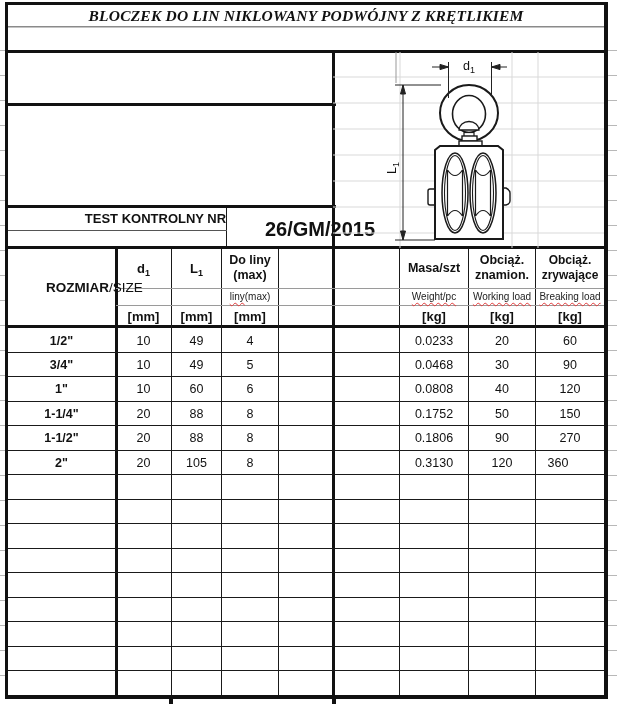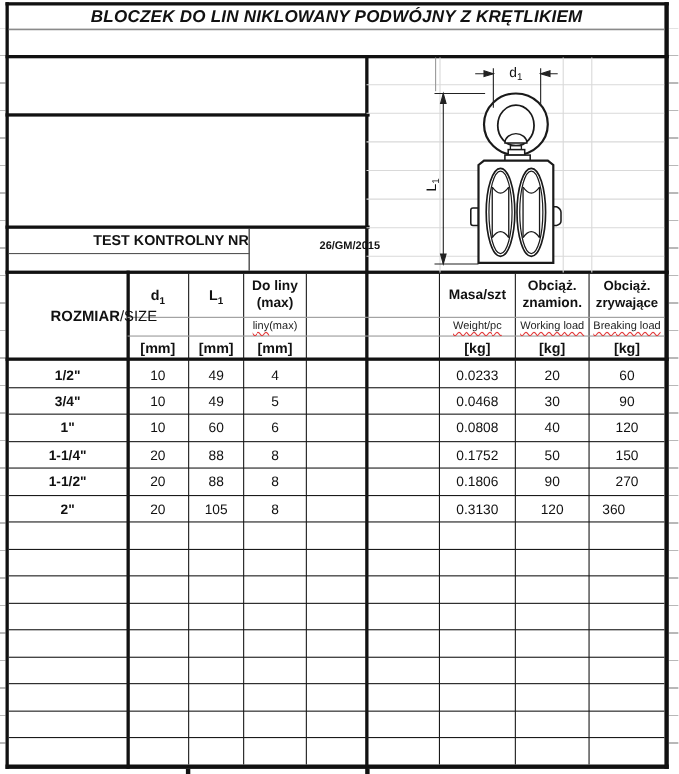--- a/index.html
+++ b/index.html
@@ -68,27 +68,27 @@
       <rect x="8" y="670" width="596" height="1"></rect>
     </g>
     <g fill="#9a9a9a">
       <rect x="116" y="288" width="488" height="1"></rect>
       <rect x="116" y="305" width="488" height="1"></rect>
     </g>
     <rect x="8" y="26" width="596" height="1.5" fill="#8a8a8a"></rect>
     <rect x="8" y="230" width="219" height="1" fill="#555"></rect>
   </svg>
 
-  <div class="abs ctr title1" style="left:8px;top:7px;width:596px;">BLOCZEK DO LIN NIKLOWANY PODWÓJNY Z KRĘTLIKIEM</div>
+  <div class="abs ctr title1" style="left:8px;top:7px;width:596px;font-family:Liberation Serif, serif;">BLOCZEK DO LIN NIKLOWANY PODWÓJNY Z KRĘTLIKIEM</div>
 
   <div class="abs" style="left:8px;top:53px;width:325px;height:50px;"></div>
   <div class="abs" style="left:8px;top:108px;width:325px;height:97px;"></div>
 
   <div class="abs ctr b" style="left:8px;top:211px;width:219px;font-size:13px;">TEST KONTROLNY NR</div>
-  <div class="abs ctr b" style="left:227px;top:218px;width:106px;font-size:10px;">26/GM/2015</div>
+  <div class="abs ctr b" style="left:227px;top:218px;width:106px;font-size:20px;">26/GM/2015</div>
 
   <svg class="abs" width="271" height="196" viewBox="0 0 271 196" style="left:333px;top:52px;">
 
     <g stroke="#d9d9d9" stroke-width="1">
       <line x1="0" y1="25" x2="271" y2="25"></line>
         <line x1="0" y1="51" x2="271" y2="51"></line>
       <line x1="0" y1="77" x2="271" y2="77"></line>
         <line x1="0" y1="103" x2="271" y2="103"></line>
       <line x1="0" y1="129" x2="271" y2="129"></line>
         <line x1="0" y1="155" x2="271" y2="155"></line>

